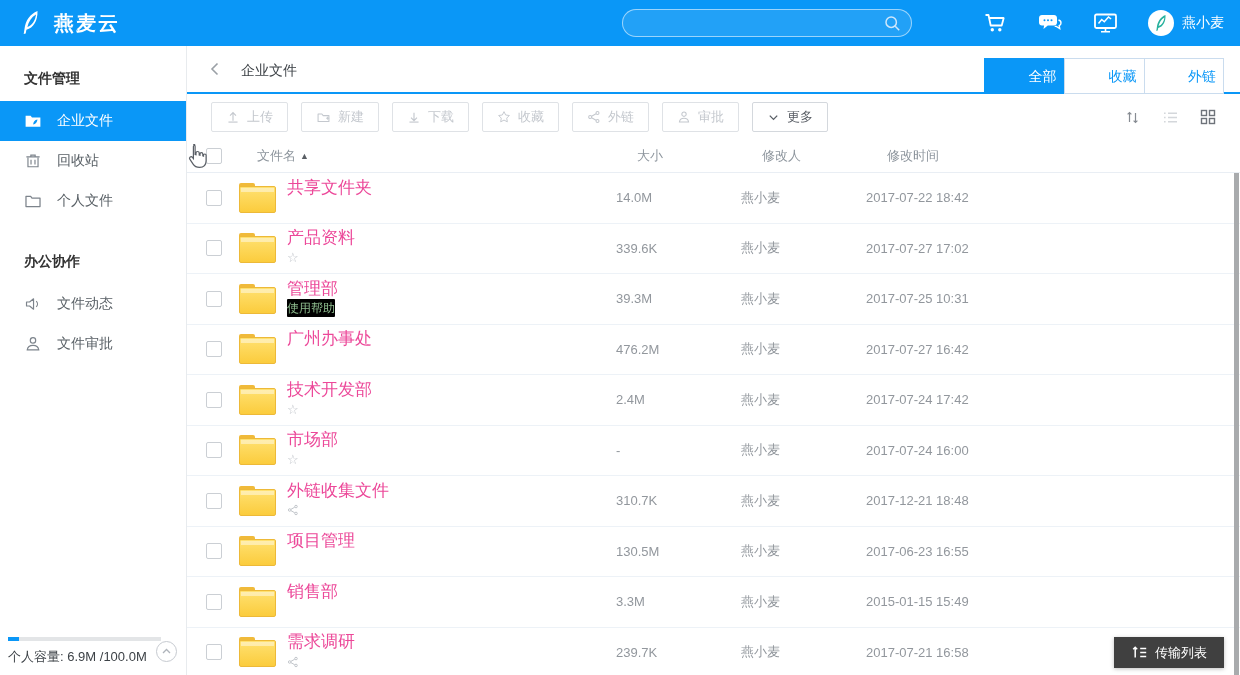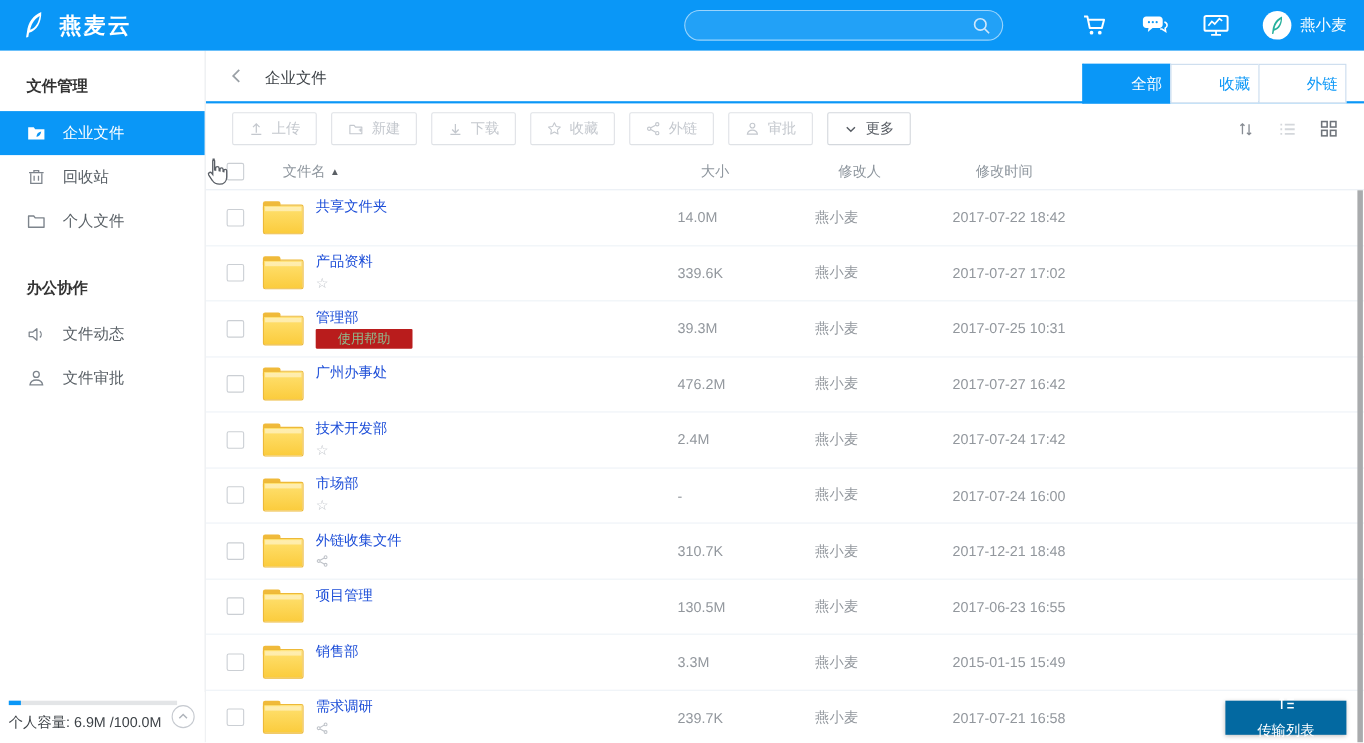--- a/index.html
+++ b/index.html
@@ -75,31 +75,31 @@
     padding-left:19px; font-size:13px; color:#92979d; }
   .row .cb { margin-right:17px; }
   .folder-icon { width:37px; height:30px; margin-right:11px; position:relative; flex:none; }
   .folder-tab { position:absolute; top:0; left:0; width:16px; height:8px; background:#f0ba3a;
     border-radius:2px 2px 0 0; }
   .folder-body { position:absolute; top:3px; left:0; right:0; bottom:0;
     background:linear-gradient(#ffe171,#fbcc3d); border:1px solid #edb938; border-radius:2px; }
   .folder-body:after { content:""; position:absolute; left:1px; right:1px; top:1px; height:4px;
     background:rgba(255,255,255,.45); }
   .r-name { width:329px; display:flex; flex-direction:column; justify-content:flex-start; gap:3px; }
-  .fname { font-size:13px; color:#1d4ed8; line-height:16px; }
+  .fname { font-size:17px; color:#ec4899; line-height:16px; }
   .badge-line { height:17px; line-height:17px; color:#bfc3c9; font-size:13px; display:flex; align-items:center; }
-  .green-tag { display:inline-block; background:#b91c1c; color:#8fbd8f; font-size:12px;
-    padding:0 20px; line-height:18px; border-radius:1px; }
+  .green-tag { display:inline-block; background:#000000; color:#8fbd8f; font-size:12px;
+    padding:0 0; line-height:18px; border-radius:1px; }
 
   .scrollbar { position:absolute; right:1px; top:127px; bottom:0; width:5px; background:#a9abad;
     cursor:pointer; }
 
   .transfer-btn { position:absolute; right:16px; bottom:7px; width:110px; height:31px;
-    background:#0369a1; color:#fff; border:none; display:flex; align-items:center; justify-content:center;
-    gap:8px; font-size:13px; cursor:pointer; box-shadow:0 1px 4px rgba(0,0,0,.25);flex-direction:column; }
+    background:#404040; color:#fff; border:none; display:flex; align-items:center; justify-content:center;
+    gap:8px; font-size:13px; cursor:pointer; box-shadow:0 1px 4px rgba(0,0,0,.25); }
 
   .mouse-cursor { position:absolute; left:186px; top:142px; z-index:60; pointer-events:none; }
 </style>
 </head>
 <body>
 
 <div class="header">
   <div class="logo">
     <span style="display:flex">
       <svg width="24" height="26" viewBox="0 0 24 26">

